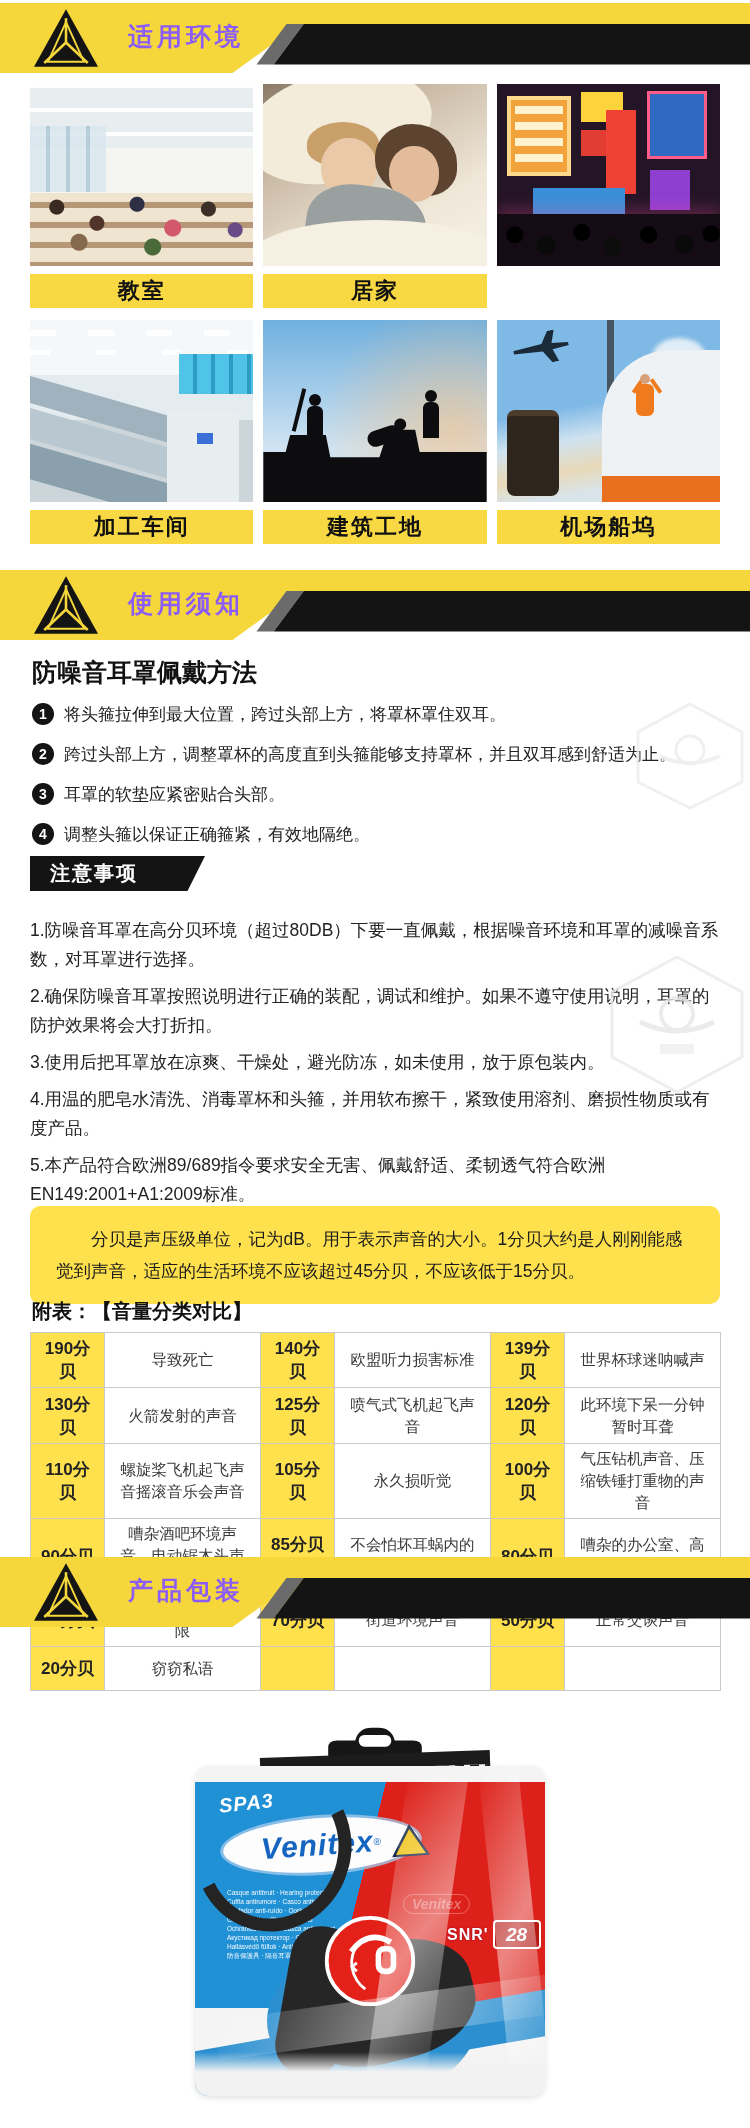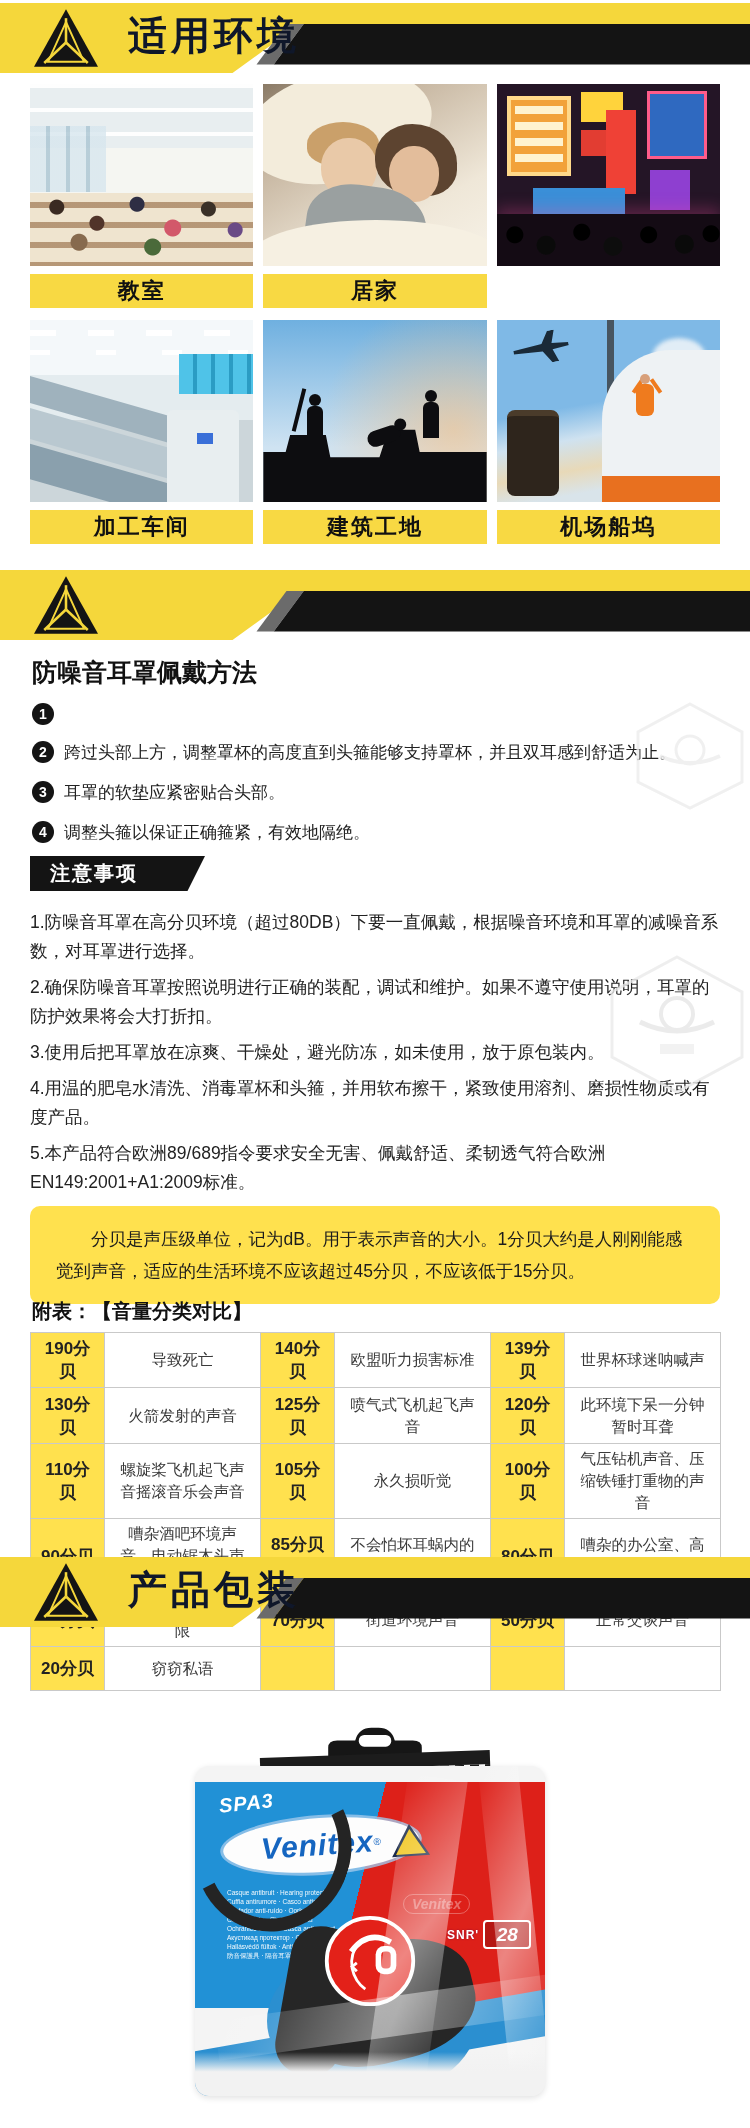--- a/index.html
+++ b/index.html
@@ -9,21 +9,21 @@
   
   .sec-header{position:absolute;left:0;width:750px;height:70px;}
   .sec-header .band-yellow{position:absolute;inset:0;background:var(--yellow,#F5D73B);
       clip-path:polygon(0 0,100% 0,100% 30%,40% 30%,31% 100%,0 100%);}
   .sec-header .band-black{position:absolute;inset:0;background:#141414;
       clip-path:polygon(40.5% 30%,100% 30%,100% 88%,36.5% 88%);}
   .sec-header .band-gray{position:absolute;inset:0;background:#6b6b6b;
       clip-path:polygon(38.2% 30%,40.5% 30%,36.5% 88%,34.2% 88%);}
   .sec-header .logo{position:absolute;left:34px;top:6px;width:64px;height:58px;}
   .sec-header .sec-title{position:absolute;left:128px;top:0;height:66px;display:flex;align-items:center;
-      font-size:39px;font-weight:800;color:#0f172a;letter-spacing:4px;text-align:right;}
+      font-size:25px;font-weight:800;color:#8b5cf6;letter-spacing:4px;text-align:right;}
 
   
   #grid{position:absolute;left:30px;top:84px;width:690px;display:grid;
         grid-template-columns:repeat(3,1fr);column-gap:10px;row-gap:12px;}
   .env-cell{display:flex;flex-direction:column;}
   .tile-img{position:relative;height:182px;overflow:hidden;background:#ddd;}
   .env-label{margin-top:8px;height:34px;background:#F8D943;display:flex;align-items:center;justify-content:center;
         font-size:22px;font-weight:800;color:#111;letter-spacing:2px;}
 
   
@@ -118,21 +118,21 @@
   #wear-heading{position:absolute;left:32px;top:656px;font-size:25px;font-weight:800;color:#111;}
   #steps{position:absolute;left:32px;top:702px;width:690px;}
   .step{display:flex;align-items:flex-start;margin-bottom:15px;font-size:17px;line-height:25px;color:#222;}
   .step-num{flex:0 0 auto;width:22px;height:22px;margin:1px 10px 0 0;background:#141414;color:#fff;border-radius:50%;
       display:flex;align-items:center;justify-content:center;font-size:14px;font-weight:700;}
 
   #notice-label{position:absolute;left:30px;top:856px;width:175px;height:35px;background:#141414;color:#fff;
       clip-path:polygon(0 0,100% 0,90% 100%,0 100%);display:flex;align-items:center;padding-left:20px;
       font-size:20px;font-weight:800;letter-spacing:2px;box-sizing:border-box;}
   #notice-paras{position:absolute;left:30px;top:908px;width:692px;}
-  #notice-paras p{margin:0 0 7px 0;font-size:17.5px;line-height:29px;color:#222;}
+  #notice-paras p{margin:8px 0 7px 0;font-size:17.5px;line-height:29px;color:#222;}
 
   #tip-box{position:absolute;left:30px;top:1206px;width:690px;box-sizing:border-box;background:#FFE14E;border-radius:10px;
       padding:17px 26px;font-size:17.5px;line-height:32px;color:#1c1c1c;text-indent:2em;}
 
   #table-title{position:absolute;left:32px;top:1298px;font-size:20px;font-weight:800;color:#111;}
   #vol-table{position:absolute;left:30px;top:1332px;width:690px;border-collapse:collapse;table-layout:fixed;}
   #vol-table td{border:1px solid #c9c9c9;text-align:center;vertical-align:middle;padding:4px 8px;}
   #vol-table td.db{background:#FFE14E;font-weight:800;font-size:17px;color:#222;}
   #vol-table td.desc{font-size:15.5px;color:#3a3a3a;line-height:22px;}
   #vol-table tr.r1{height:42px;} #vol-table tr.r2{height:56px;} #vol-table tr.r3{height:60px;}
@@ -167,21 +167,21 @@
   #tri-y{position:absolute;left:196px;top:58px;width:0;height:0;border-left:19px solid transparent;border-right:19px solid transparent;
       border-bottom:32px solid #1a2a4a;transform:rotate(-4deg);}
   #tri-y:after{content:"";position:absolute;left:-15px;top:5px;width:0;height:0;
       border-left:15px solid transparent;border-right:15px solid transparent;border-bottom:25px solid #f0c419;}
   #langs{position:absolute;left:32px;top:122px;margin:0;padding:0;list-style:none;width:170px;}
   #langs li{color:#fff;font-size:6.5px;line-height:9px;white-space:nowrap;overflow:hidden;opacity:.95;}
   #ce-mark{position:absolute;left:140px;top:200px;color:#fff;font-size:13px;font-weight:700;}
   #ghost-brand{position:absolute;left:208px;top:128px;color:rgba(255,255,255,.35);font-size:14px;font-weight:800;font-style:italic;
       border:1px solid rgba(255,255,255,.3);border-radius:10px;padding:1px 8px;}
   #snr{position:absolute;left:252px;top:154px;display:flex;align-items:center;}
-  #snr .snr-label{color:#fff;font-size:12px;font-weight:700;letter-spacing:1px;text-shadow:0 0 2px #803;}
+  #snr .snr-label{color:#fff;font-size:16px;font-weight:700;letter-spacing:1px;text-shadow:0 0 2px #803;}
   #snr .snr-val{margin-left:4px;width:44px;height:25px;background:#b51713;border:2px solid #fff;border-radius:4px;
       color:#fff;font-size:19px;font-weight:800;font-style:italic;display:flex;align-items:center;justify-content:center;}
   #picto{position:absolute;left:128px;top:148px;width:94px;height:94px;}
   .muff{position:absolute;background:#262626;}
   #muff-main{left:100px;top:178px;width:180px;height:118px;border-radius:42%;transform:rotate(-14deg);}
   #muff-cup{left:88px;top:160px;width:66px;height:150px;border-radius:30px;transform:rotate(10deg);}
   #muff-band{left:210px;top:180px;width:130px;height:140px;background:transparent;border:13px solid #242424;border-radius:50%;
       border-top-color:transparent;border-left-color:transparent;transform:rotate(18deg);}
 </style>
 </head>
@@ -285,27 +285,29 @@
     <div class="band-black"></div>
     <svg class="logo" viewBox="0 0 100 90">
       <polygon points="50,0 100,90 0,90" fill="#141414"></polygon>
       <g stroke="#F5D73B" stroke-width="4" fill="none">
         <path d="M50,14 L50,52"></path>
           <path d="M50,52 L16,84"></path>
           <path d="M50,52 L84,84"></path>
       </g>
       <polygon points="50,20 78,82 22,82" fill="none" stroke="#F5D73B" stroke-width="3"></polygon>
     </svg>
+    <div class="sec-title">使用须知</div>
   </div>
 
   <div id="wear-heading">防噪音耳罩佩戴方法</div>
 
   <div id="steps">
     <div class="step">
       <span class="step-num">1</span>
+      <span>将头箍拉伸到最大位置，跨过头部上方，将罩杯罩住双耳。</span>
     </div>
     <div class="step">
       <span class="step-num">2</span>
       <span>跨过头部上方，调整罩杯的高度直到头箍能够支持罩杯，并且双耳感到舒适为止。</span>
     </div>
     <div class="step">
       <span class="step-num">3</span>
       <span>耳罩的软垫应紧密贴合头部。</span>
     </div>
     <div class="step">

